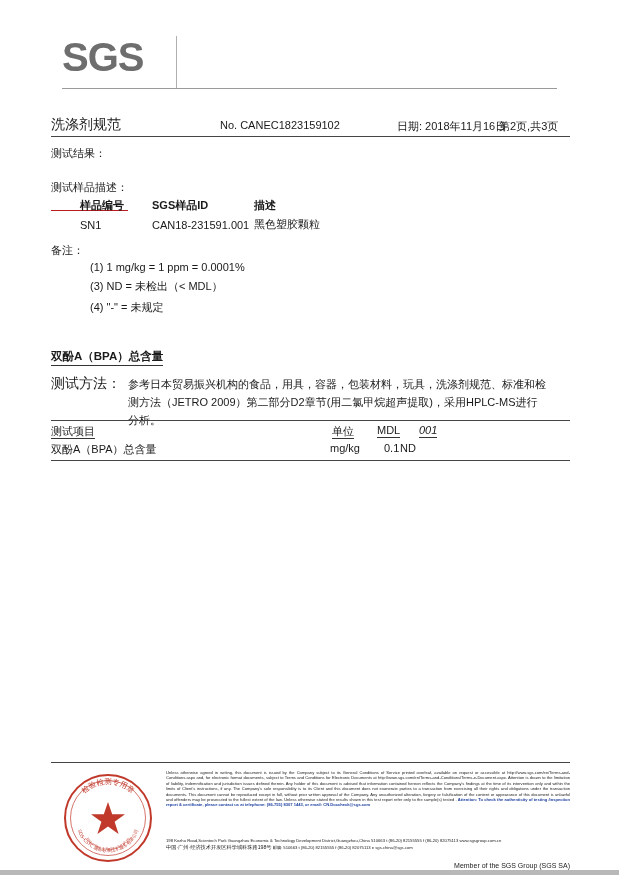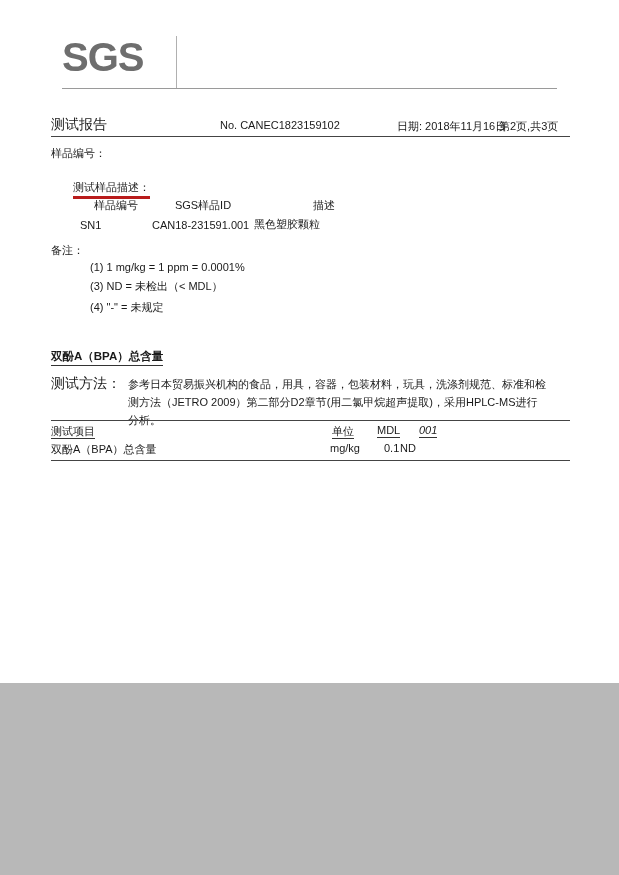--- a/index.html
+++ b/index.html
@@ -6,21 +6,21 @@
     margin: 0;
     padding: 0;
     background: #b8b8b8;
   }
   body {
     font-family: "Liberation Sans", sans-serif;
   }
   .page {
     position: relative;
     width: 619px;
-    height: 683px;
+    height: 870px;
     background: #ffffff;
     overflow: hidden;
   }
   
   .logo-wrap {
     position: absolute;
     left: 62px;
     top: 36px;
     width: 120px;
     height: 48px;
@@ -94,37 +94,36 @@
     font-size: 11px;
     color: #1a1a1a;
   }
 
   .sec-sampledesc {
     position: absolute;
     left: 51px;
     top: 180px;
     font-size: 11px;
     color: #1a1a1a;
-    border-bottom: 3px solid #b91c1c;
-    padding-bottom: 1px;
-    margin-left: 22px;
+    border-bottom: 1px solid #b91c1c;
+    padding-bottom: 15px;
   }
 
   
   .tbl-sample {
     position: absolute;
     left: 80px;
     top: 198px;
     font-size: 11px;
     color: #1a1a1a;
     border-collapse: collapse;
   }
   .tbl-sample th {
-    font-weight: normal;
-    text-align: center;
+    font-weight: bold;
+    text-align: left;
     padding: 0 0 4px 0;
     white-space: nowrap;
   }
   .tbl-sample td {
     text-align: left;
     padding: 0;
     white-space: nowrap;
   }
   .col-no  { width: 72px; }
   .col-id  { width: 102px; }
@@ -270,27 +269,27 @@
 <body>
 
 <div class="page">
 
   <div class="logo-wrap">
     <div class="logo-text">SGS</div>
   </div>
   <div class="logo-tick"></div>
   <div class="logo-rule"></div>
 
-  <div class="rpt-title">测试报告</div>
+  <div class="rpt-title">洗涤剂规范</div>
   <div class="hdr-no">No. CANEC1823159102</div>
   <div class="hdr-date">日期: 2018年11月16日</div>
   <div class="hdr-page">第2页,共3页</div>
   <div class="hdr-rule"></div>
 
-  <div class="lbl-result">样品编号：</div>
+  <div class="lbl-result">测试结果：</div>
 
   <div class="sec-sampledesc">测试样品描述：</div>
 
   <table class="tbl-sample">
     <thead>
       <tr>
         <th class="col-no">样品编号</th>
         <th class="col-id">SGS样品ID</th>
         <th class="col-desc">描述</th>
       </tr>

